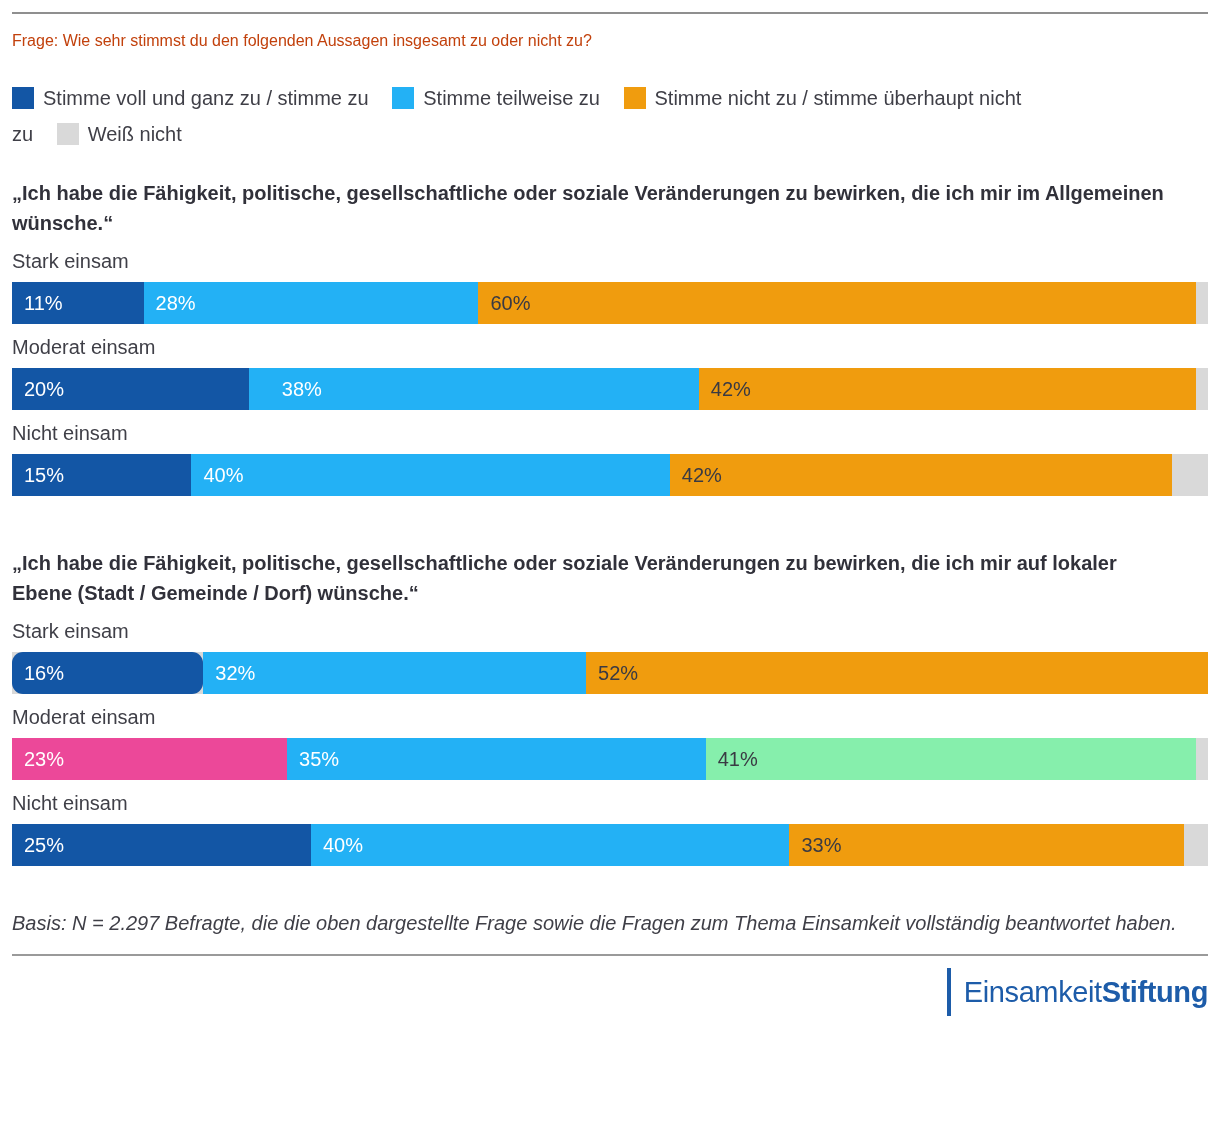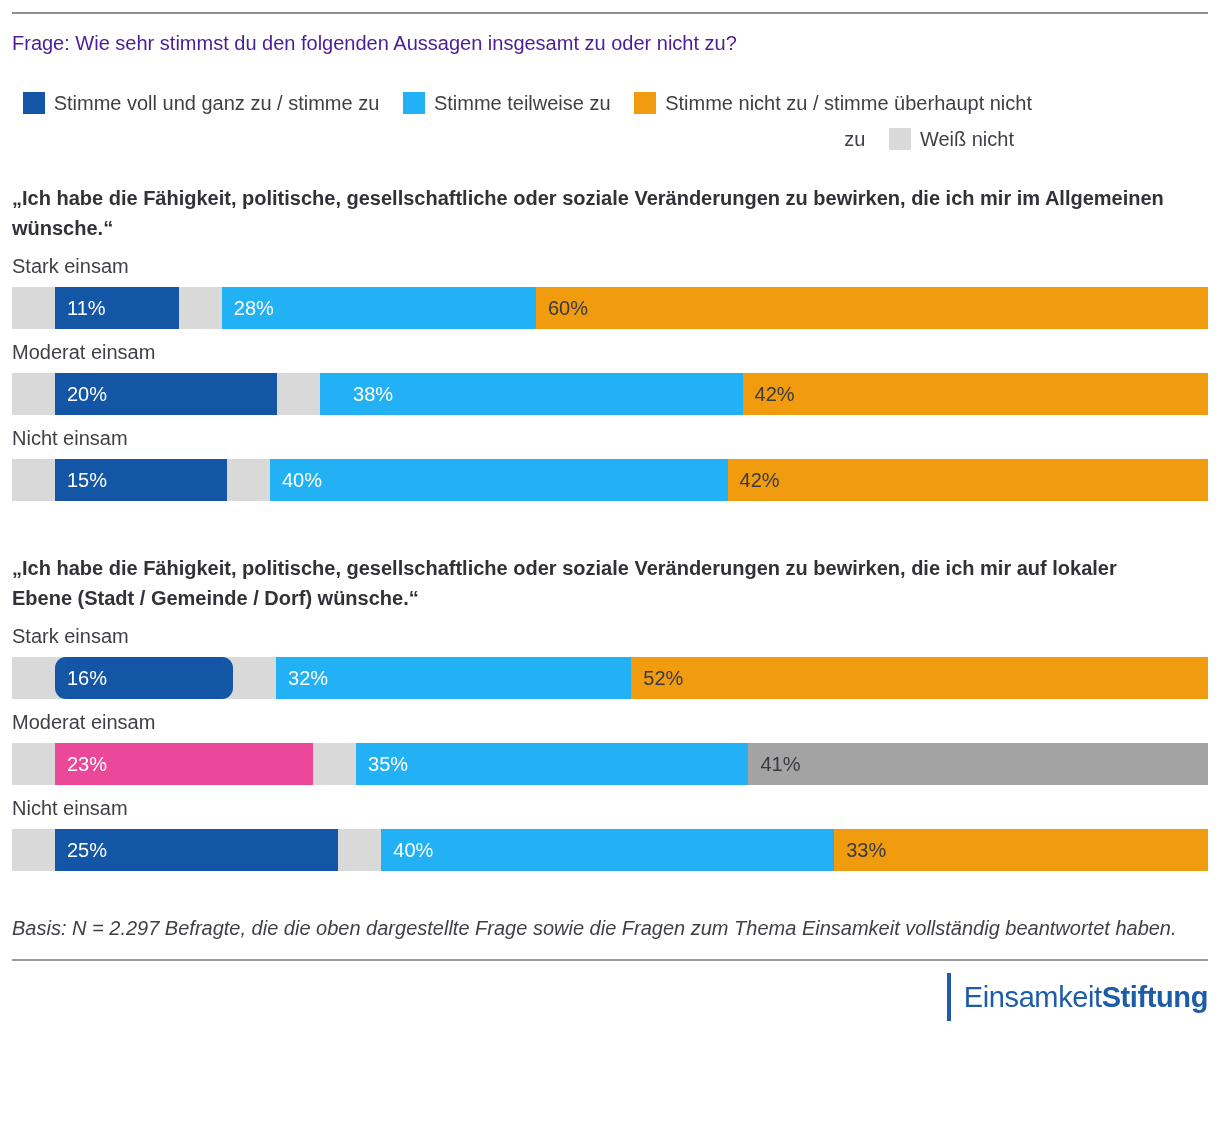--- a/index.html
+++ b/index.html
@@ -16,32 +16,31 @@
     font-weight: 700;
     color: #31313a;
     line-height: 1.55;
     letter-spacing: -0.3px;
     max-width: 940px;
     margin: 4px 0 16px 0;
   }
   .hr { border: 0; border-top: 2px solid #8f8f8f; margin: 0; }
 
   .question {
-    font-size: 20px;
+    font-size: 16px;
     margin: 18px 0 0 0;
-    color: #4c1d95;
+    color: #c2410c;
   }
 
   .legend {
     margin-top: 30px;
     max-width: 1020px;
     font-size: 20px;
     line-height: 36px;
     color: #3f3f47;
-    text-align: right;
   }
   .legend-item { margin-right: 18px; }
   .swatch {
     display: inline-block;
     width: 22px; height: 22px;
     vertical-align: -4px;
     margin-right: 9px;
     background: #ccc;
   }
 
@@ -68,21 +67,21 @@
     overflow: hidden;
   }
   .seg {
     height: 100%;
     font-size: 20px;
     line-height: 42px;
     padding-left: 12px;
     white-space: nowrap;
     overflow: hidden;
   }
-  .seg.c0, .seg.c1 { color: #ffffff; margin-left: 43px; }
+  .seg.c0, .seg.c1 { color: #ffffff; }
   .seg.c2 { color: #3a3a43; }
 
   .footnote {
     font-size: 20px;
     font-style: italic;
     line-height: 30px;
     margin: 42px 0 0 0;
     color: #3f3f47;
     max-width: 1196px;
   }
@@ -153,21 +152,21 @@
     <div class="bar">
       <div class="seg c0" style="width: 16%; background: rgb(19, 86, 165); border-radius: 11px;"><span>16%</span></div>
       <div class="seg c1" style="width: 32%; background: rgb(35, 177, 245);"><span>32%</span></div>
       <div class="seg c2" style="width: 52%; background: rgb(240, 156, 14);"><span>52%</span></div>
     </div>
 
     <div class="row-label">Moderat einsam</div>
     <div class="bar">
       <div class="seg c0" style="width: 23%; background: #ec4899;"><span>23%</span></div>
       <div class="seg c1" style="width: 35%; background: rgb(35, 177, 245);"><span>35%</span></div>
-      <div class="seg c2" style="width: 41%; background: #a3a3a3;"><span>41%</span></div>
+      <div class="seg c2" style="width: 41%; background: #86efac;"><span>41%</span></div>
     </div>
 
     <div class="row-label">Nicht einsam</div>
     <div class="bar">
       <div class="seg c0" style="width: 25%; background: rgb(19, 86, 165);"><span>25%</span></div>
       <div class="seg c1" style="width: 40%; background: rgb(35, 177, 245);"><span>40%</span></div>
       <div class="seg c2" style="width: 33%; background: rgb(240, 156, 14);"><span>33%</span></div>
     </div>
   </div>
 

